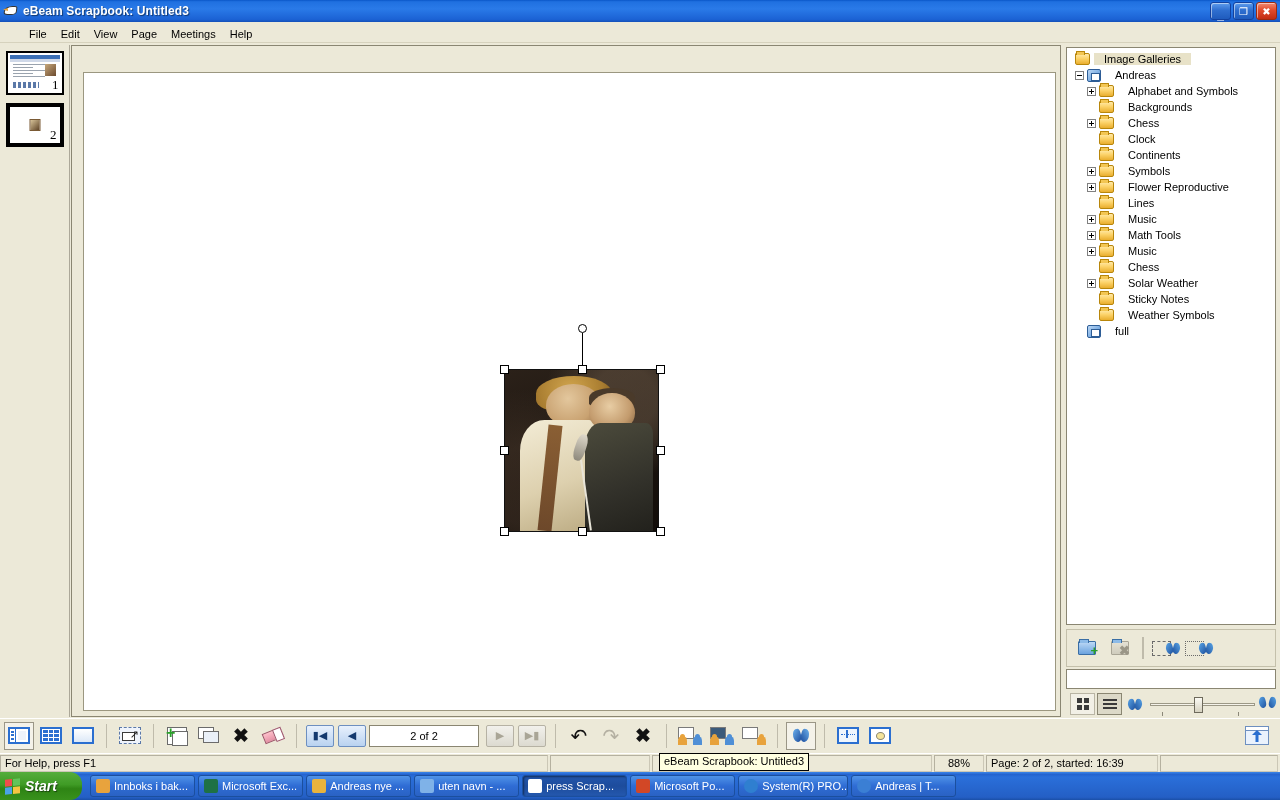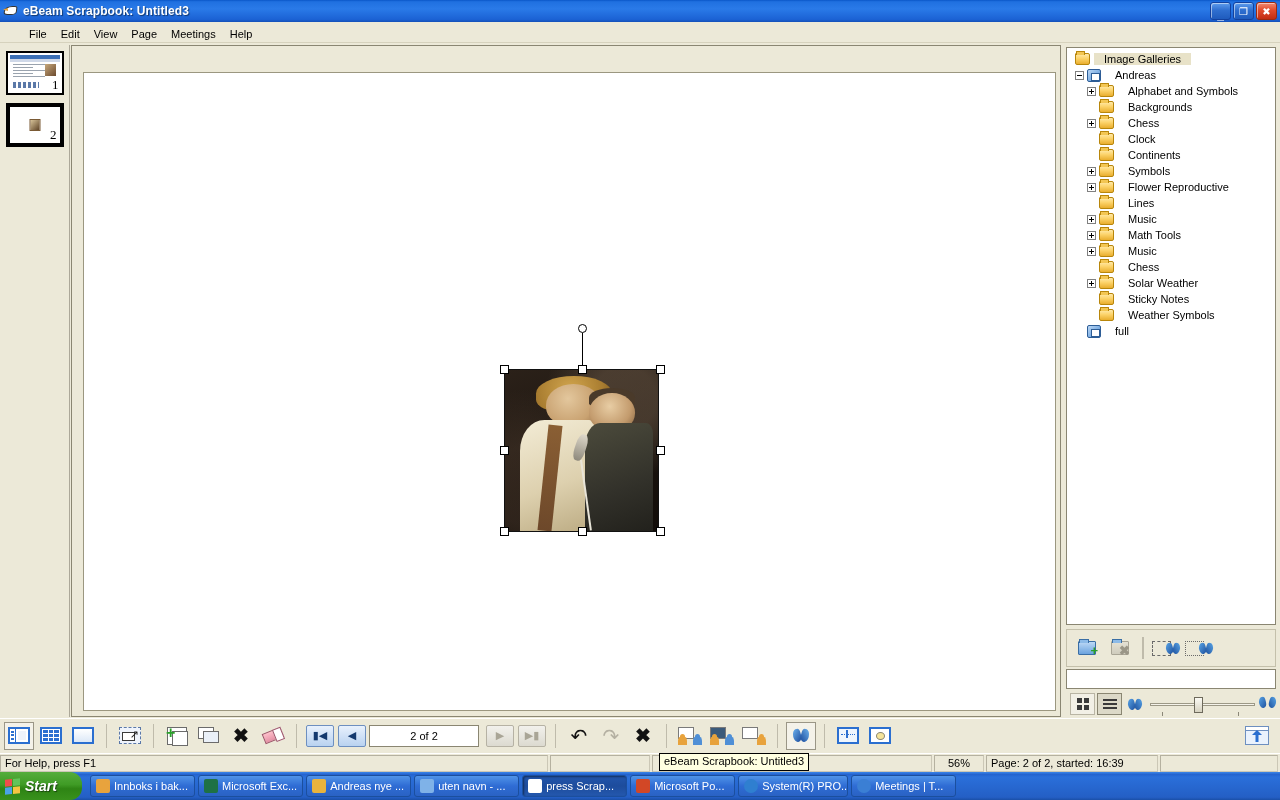--- a/index.html
+++ b/index.html
@@ -767,21 +767,21 @@
       </span>
     </div>
   </div>
 
   <div class="tooltip">eBeam Scrapbook: Untitled3</div>
 
   <div class="statusbar">
     <div class="sb-cell sb-main" style="width:548px; flex:none;">For Help, press F1</div>
     <div class="sb-cell" style="width:100px;"></div>
     <div class="sb-cell" style="width:280px;"></div>
-    <div class="sb-cell sb-fixed" style="width:50px;">56%</div>
+    <div class="sb-cell sb-fixed" style="width:50px;">88%</div>
     <div class="sb-cell" style="width:172px;">Page: 2 of 2, started: 16:39</div>
     <div class="sb-cell" style="width:118px;"></div>
   </div>
 
   <div class="taskbar">
     <div class="startbtn">
       <span class="winlogo">
           <i></i>
           <i></i>
           <i></i>
@@ -813,18 +813,18 @@
       <div class="task">
         <span class="tico" style="background:#d24726;"></span>
         <span>Microsoft Po...</span>
       </div>
       <div class="task">
         <span class="tico" style="background:#2f7fd0; border-radius:50%;"></span>
         <span>System(R) PRO...</span>
       </div>
       <div class="task">
         <span class="tico" style="background:#3b7fd4; border-radius:50%;"></span>
-        <span>Meetings | T...</span>
+        <span>Andreas | T...</span>
       </div>
     </div>
   </div>
 
 </div>
 
 </body></html>

